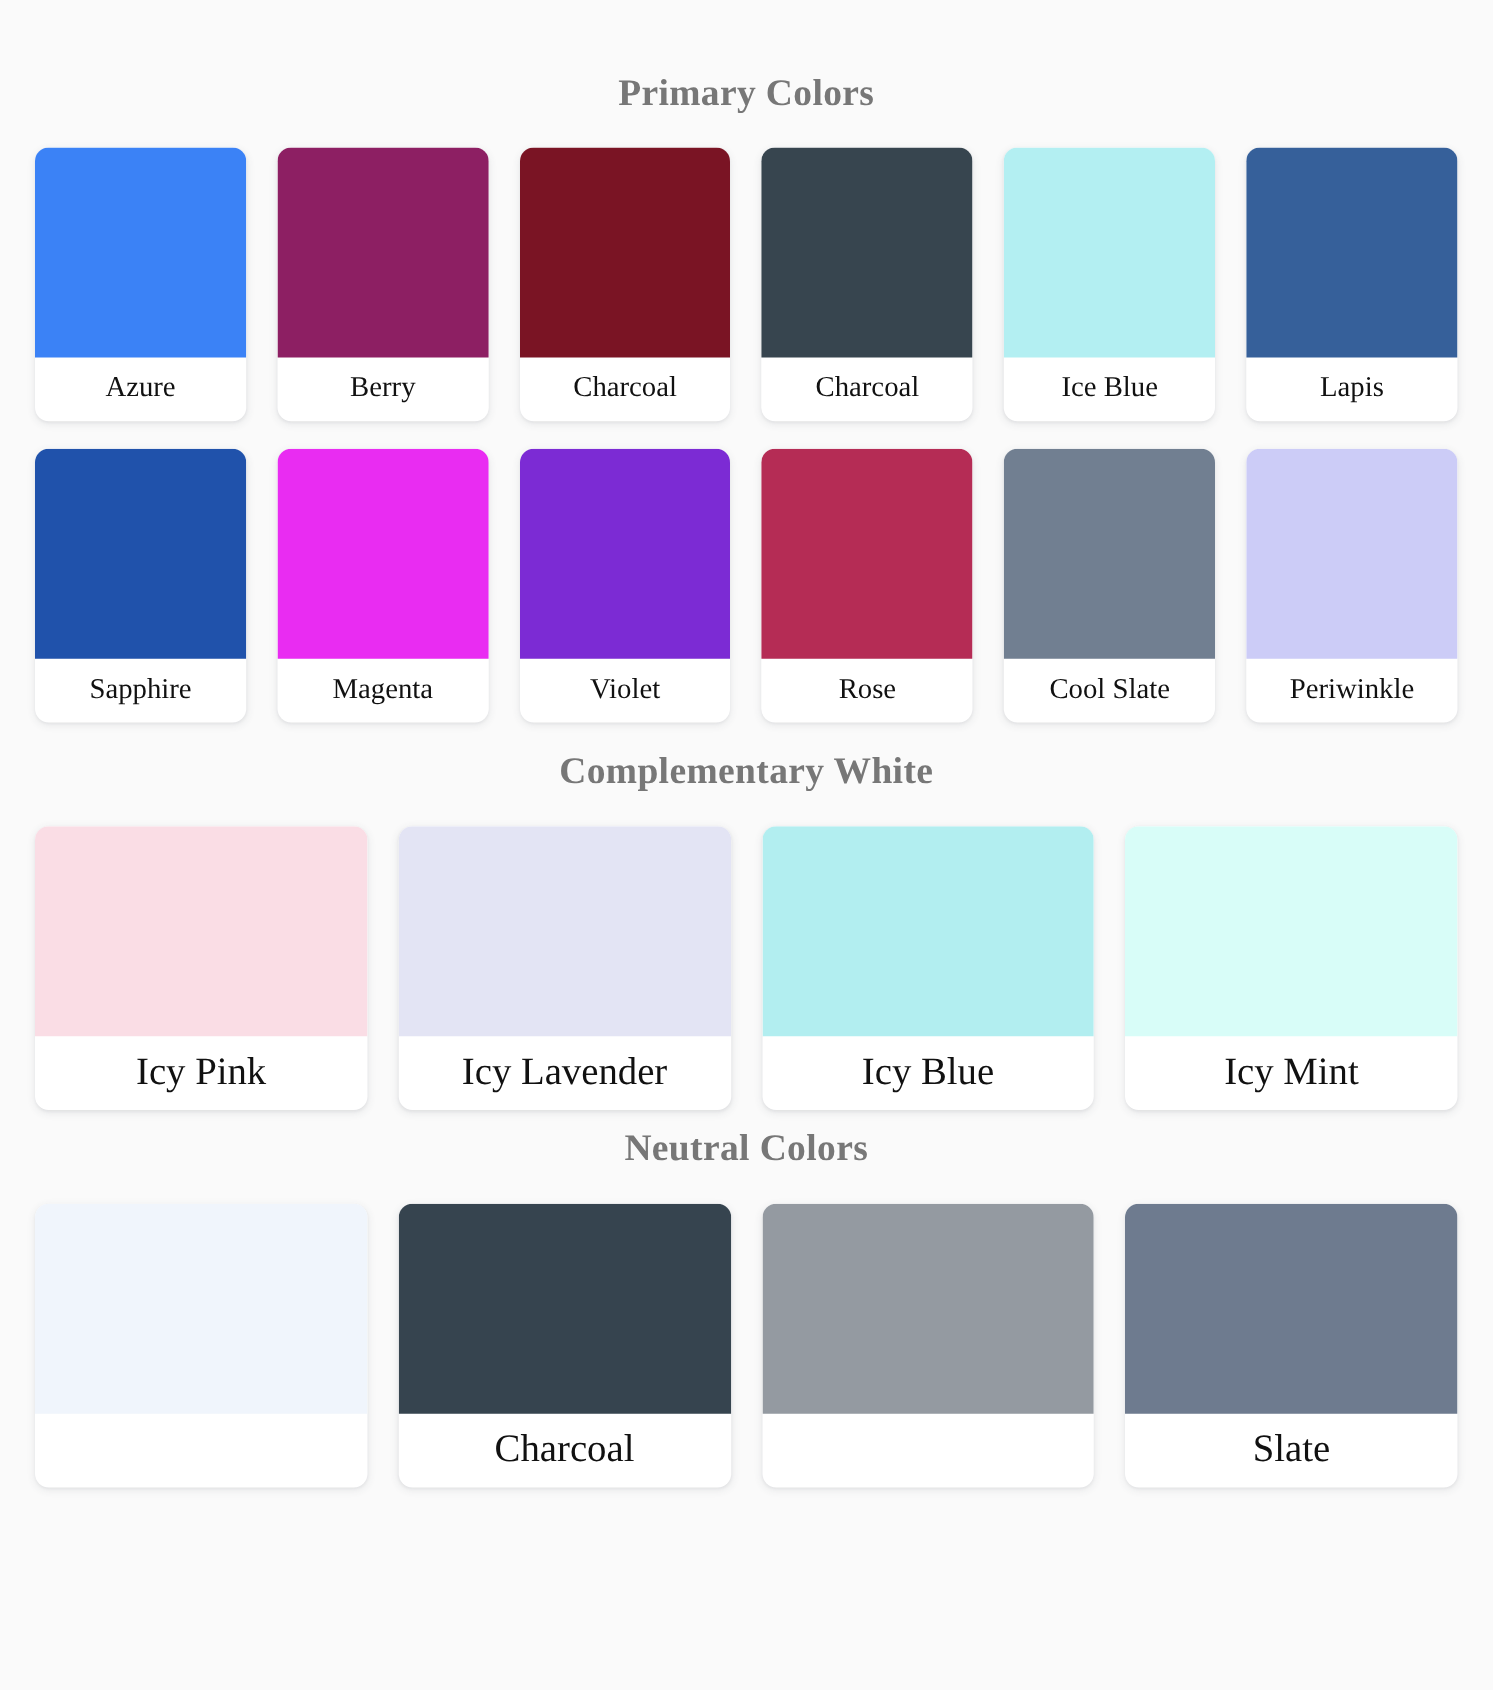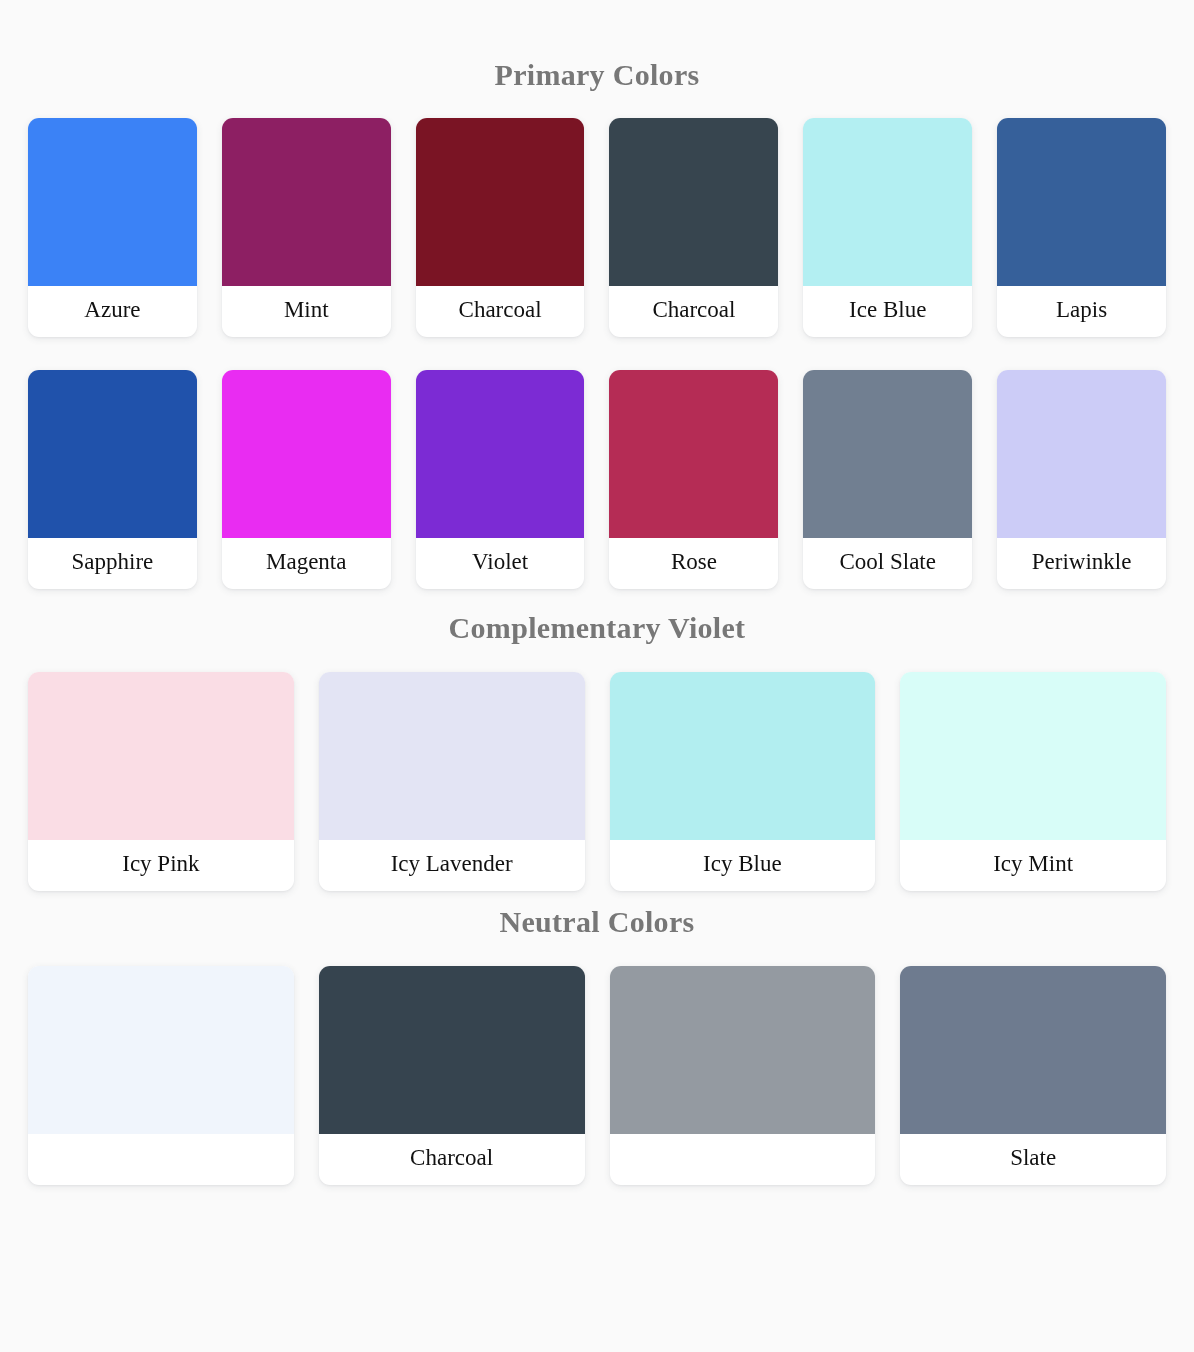--- a/index.html
+++ b/index.html
@@ -30,21 +30,21 @@
     letter-spacing: 0.3px;
     margin: 0;
     padding: 0;
   }
   .sec-primary-heading { margin-top: 58px; margin-bottom: 26px; }
   .sec-complementary-heading { margin-top: 22px; margin-bottom: 27px; }
   .sec-neutral-heading { margin-top: 14px; margin-bottom: 27px; }
 
   .grid {
     display: grid;
-    gap: 33px 25px;
+    gap: 22px 25px;
   }
   .grid-6 { grid-template-columns: repeat(6, 1fr); }
   .grid-4 { grid-template-columns: repeat(4, 1fr); }
 
   .swatch-card {
     background: #ffffff;
     border-radius: 11px;
     box-shadow: 0 2px 7px rgba(60, 64, 80, 0.10), 0 1px 2px rgba(60,64,80,0.05);
     overflow: hidden;
     display: flex;
@@ -66,38 +66,38 @@
     color: #111111;
     font-family: "Liberation Serif", "DejaVu Serif", serif;
     font-size: 23px;
     font-weight: normal;
     padding: 12px 6px 16px 6px;
     text-align: center;
     line-height: 1;
   }
   .sec-complementary .swatch-label,
   .sec-neutral .swatch-label {
-    font-size: 23px;
+    font-size: 31px;
   }
 </style>
 </head>
 <body>
 
 <div class="page">
 
   <h2 class="section-heading sec-primary-heading">Primary Colors</h2>
 
   <div class="grid grid-6 row-primary sec-primary" id="grid-primary">
       <div class="swatch-card">
         <div class="swatch-chip" style="background-color: rgb(59, 130, 246);"></div>
         <div class="swatch-label">Azure</div>
       </div>
       <div class="swatch-card">
         <div class="swatch-chip" style="background-color: rgb(141, 31, 99);"></div>
-        <div class="swatch-label">Mint</div>
+        <div class="swatch-label">Berry</div>
       </div>
       <div class="swatch-card">
         <div class="swatch-chip" style="background-color: rgb(122, 20, 36);"></div>
         <div class="swatch-label">Charcoal</div>
       </div>
       <div class="swatch-card">
         <div class="swatch-chip" style="background-color: rgb(55, 69, 79);"></div>
         <div class="swatch-label">Charcoal</div>
       </div>
       <div class="swatch-card">
@@ -127,21 +127,21 @@
       <div class="swatch-card">
         <div class="swatch-chip" style="background-color: rgb(113, 127, 145);"></div>
         <div class="swatch-label">Cool Slate</div>
       </div>
       <div class="swatch-card">
         <div class="swatch-chip" style="background-color: rgb(204, 204, 247);"></div>
         <div class="swatch-label">Periwinkle</div>
       </div>
     </div>
 
-  <h2 class="section-heading sec-complementary-heading">Complementary Violet</h2>
+  <h2 class="section-heading sec-complementary-heading">Complementary White</h2>
 
   <div class="grid grid-4 row-complementary sec-complementary" id="grid-complementary">
       <div class="swatch-card">
         <div class="swatch-chip" style="background-color: rgb(250, 221, 229);"></div>
         <div class="swatch-label">Icy Pink</div>
       </div>
       <div class="swatch-card">
         <div class="swatch-chip" style="background-color: rgb(227, 228, 244);"></div>
         <div class="swatch-label">Icy Lavender</div>
       </div>

